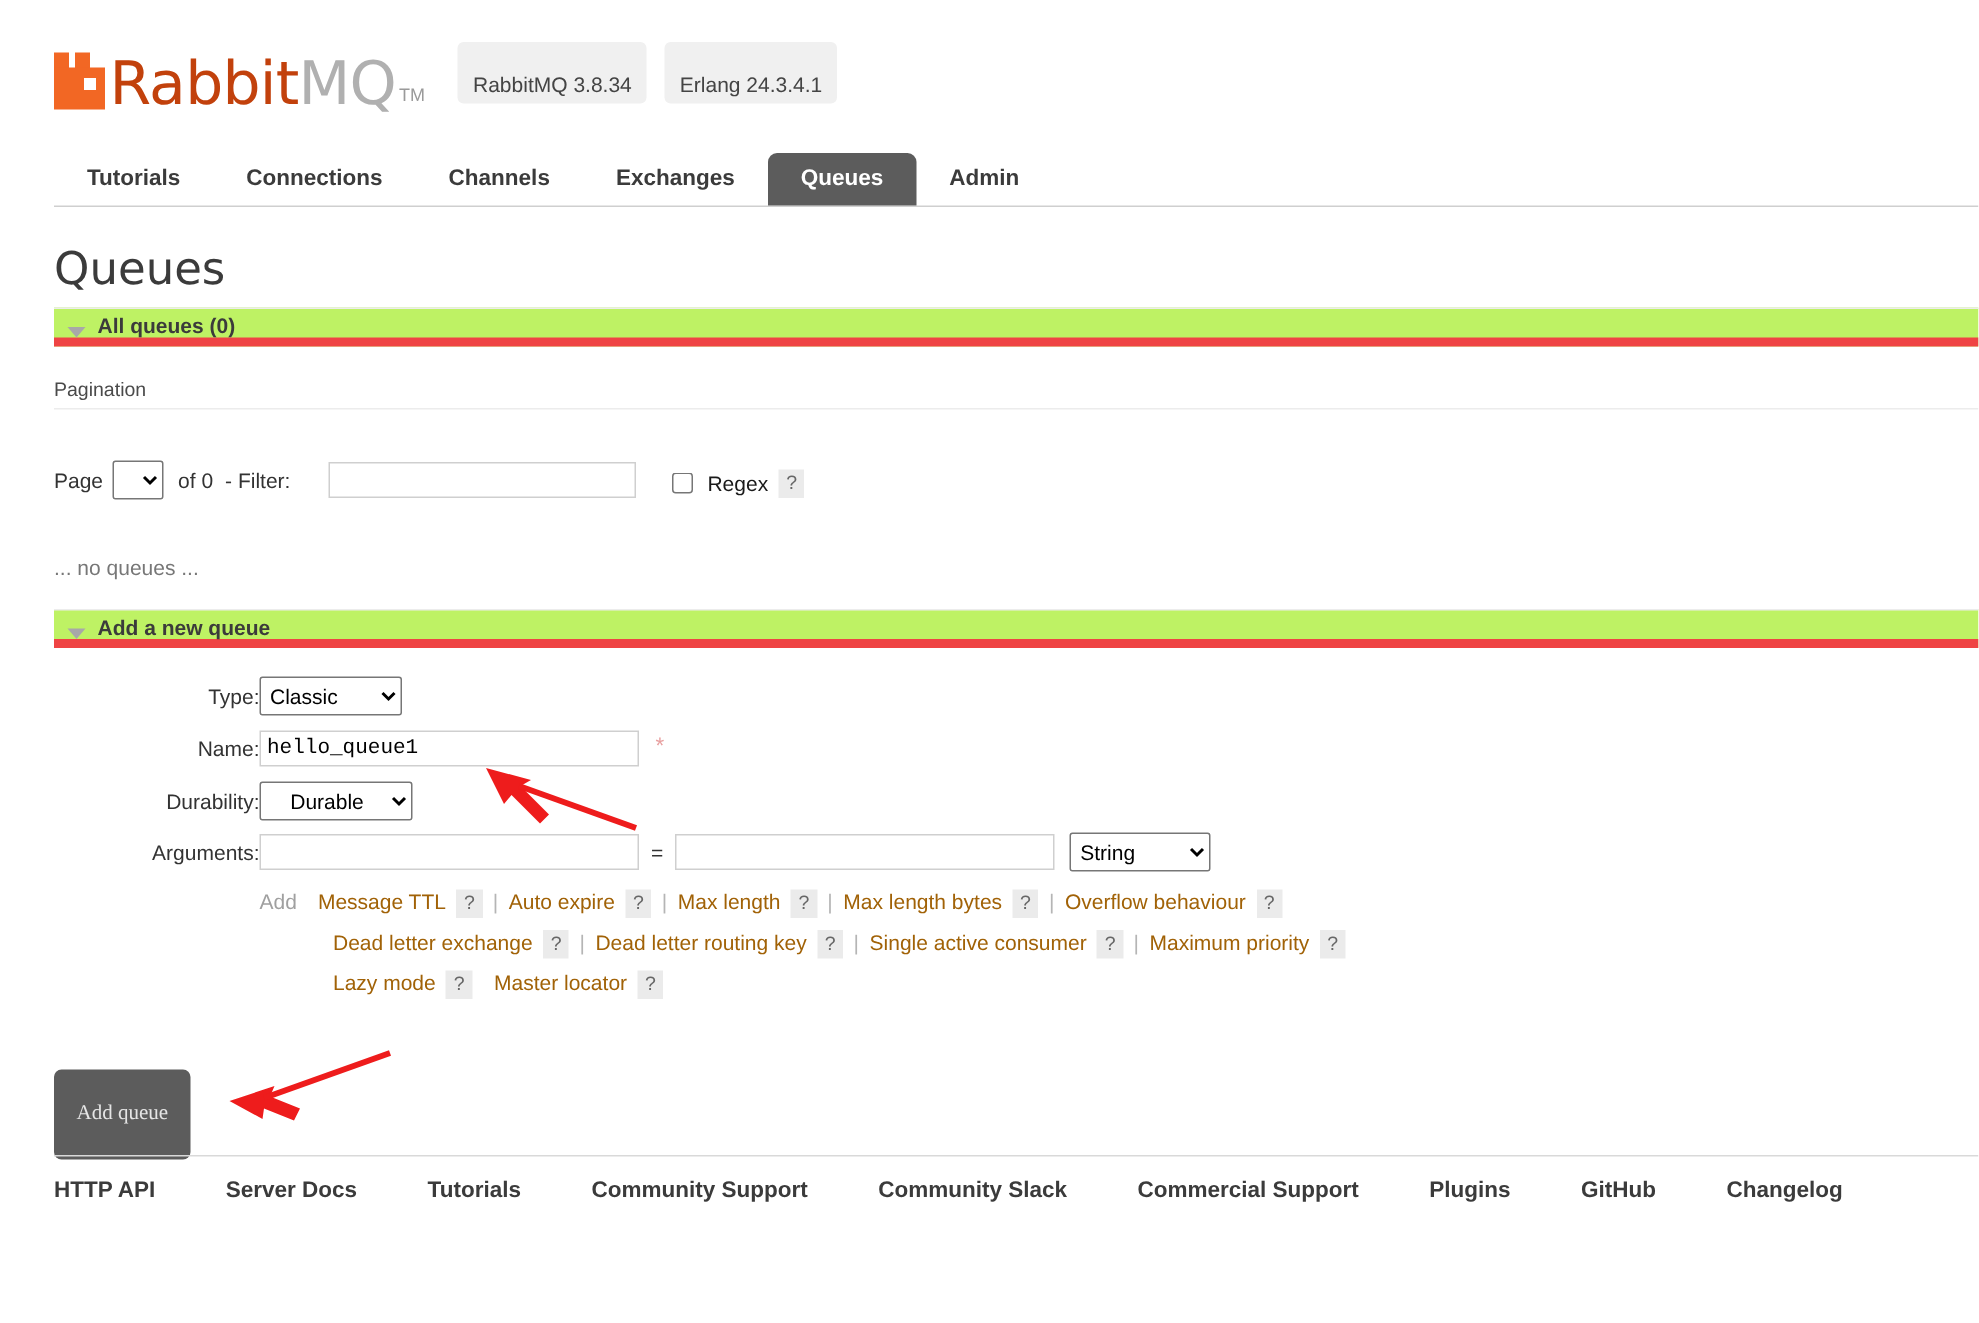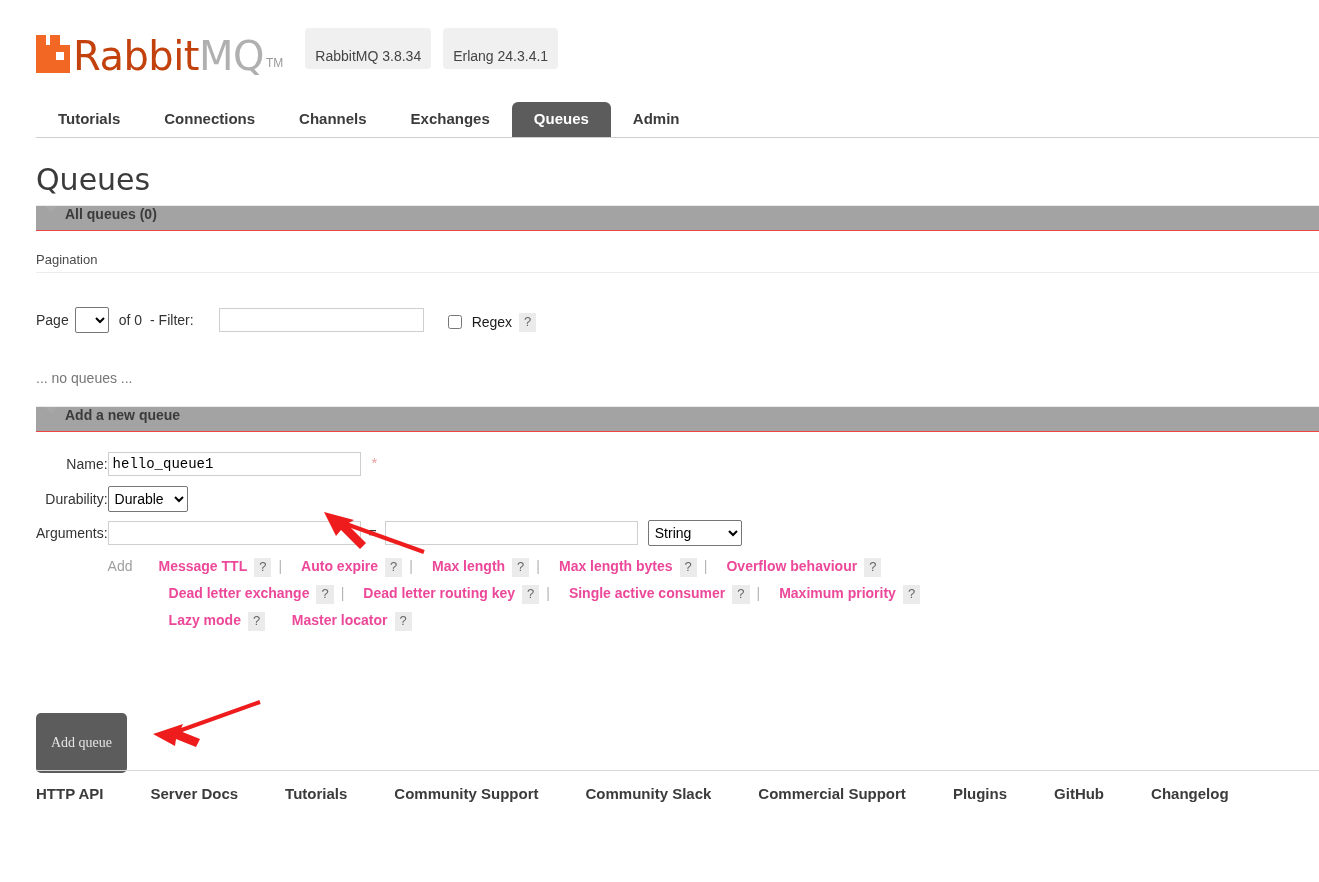--- a/index.html
+++ b/index.html
@@ -129,26 +129,26 @@
     font-size: 30px;
     font-weight: 400;
     color: #3b3b3b;
     font-family: "DejaVu Sans", sans-serif;
     margin: 0;
     line-height: 34px;
   }
 
   
   .section-bar {
-    background: #a3a3a3;
+    background: #bef264;
     border-top: 1px solid #ececec;
-    border-bottom: 1px solid #ef4444;
+    border-bottom: 6px solid #ef4444;
     height: 26px;
     display: flex;
-    align-items: flex-start;
+    align-items: flex-end;
     padding-left: 9px;
     box-sizing: border-box;
   }
   .tri {
     width: 0; height: 0;
     border-left: 6px solid transparent;
     border-right: 6px solid transparent;
     border-top: 7px solid #a8a8a8;
     margin-right: 8px;
     cursor: pointer;
@@ -250,21 +250,21 @@
   select.std {
     height: 26px;
     font-size: 14px;
     border: 1px solid #767676;
     background: #ffffff;
     border-radius: 2px;
     padding: 0 2px;
     font-family: "Liberation Sans", sans-serif;
   }
   select.type-sel { width: 95px; }
-  select.dur-sel  { width: 80px; }
+  select.dur-sel  { width: 102px; text-align: center; }
   select.auto-sel { width: 58px; }
   select.arg-sel  { width: 94px; }
   input.name-input {
     width: 253px;
     height: 24px;
     border: 1px solid #cfcfcf;
     font-family: "Liberation Mono", monospace;
     font-size: 14px;
     padding: 0 4px;
     box-sizing: border-box;
@@ -293,24 +293,23 @@
     padding-top: 7px;
     line-height: 27px;
   }
   .add-word {
     color: #a0a0a0;
     font-size: 14px;
     margin-right: 14px;
   }
   .preset {
     font-size: 14px;
-    font-weight: bold;
-    color: #ec4899;
+    font-weight: normal;
+    color: #a16207;
     cursor: pointer;
-    margin-left: 12px;
   }
   .sep {
     color: #b5b5b5;
     margin: 0 7px;
     font-size: 14px;
   }
 
   
   #addbtn-block { top: 713px; }
   button.add-queue {
@@ -417,20 +416,28 @@
   </div>
 
   <div class="wrap section-bar" id="add-queue-bar">
     <span class="tri"></span>
     <span class="section-title">Add a new queue</span>
   </div>
 
   <div class="wrap" id="form-block">
     <table class="form">
       <tbody>
+          <tr>
+        <td class="flabel" style="width:137px">Type:</td>
+        <td>
+          <select class="std type-sel">
+            <option>Classic</option>
+          </select>
+        </td>
+      </tr>
       <tr>
         <td class="flabel">Name:</td>
         <td>
           <input class="name-input" type="text" value="hello_queue1" style=""><span class="req-star">*</span>
         </td>
       </tr>
       <tr>
         <td class="flabel">Durability:</td>
         <td>
           <select class="std dur-sel">

